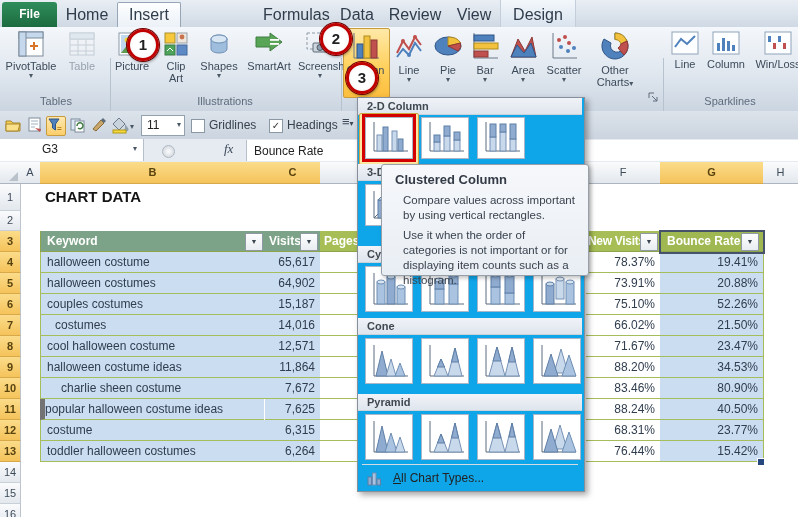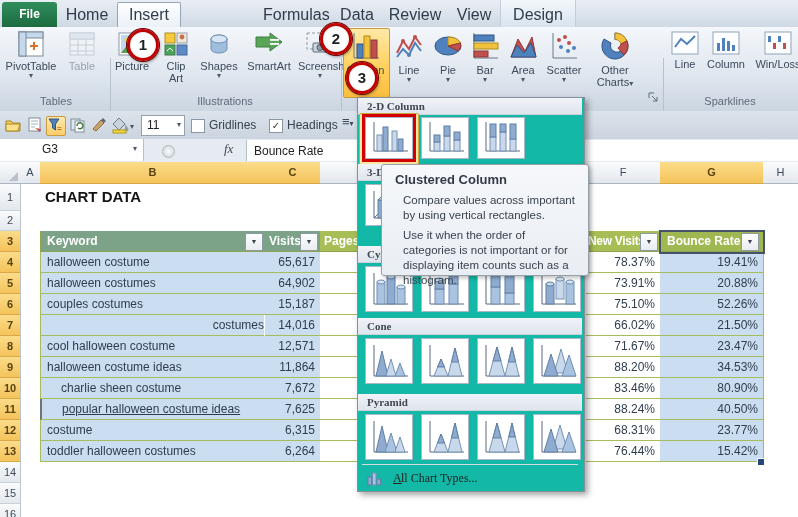--- a/index.html
+++ b/index.html
@@ -39,21 +39,21 @@
           font-size:11px;color:#3E4B59;text-align:center;}
   .corner{left:0;top:162px;width:20px;height:21px;background:linear-gradient(#FAFBFC,#E3E8EE);border-right:1px solid #BCC4CD;border-bottom:1px solid #ADB6C0;}
   .corner:after{content:"";position:absolute;right:2px;bottom:2px;border-left:9px solid transparent;border-bottom:9px solid #B9C1CB;}
   .thead{top:231px;height:20px;border-bottom:1px solid #8FA54C;color:#fff;font-weight:bold;font-size:12px;line-height:20px;}
   .tcell{height:20px;border-bottom:1px solid #A6BD5C;font-size:12px;line-height:20px;color:#2F3D4E;}
   .selblue{background:#CBDDF1;}
   .num{text-align:right;padding-right:5px;}
   .fbtn{width:16px;height:16px;background:linear-gradient(#FDFDFE,#E9EDF1);border:1px solid #8E99A4;font-size:7px;color:#39444F;
         text-align:center;line-height:15px;border-radius:1px;}
   
-  .menu{left:357px;top:97px;width:226px;height:393px;background:#14b8a6;border:1px solid #878F9B;box-shadow:3px 3px 6px rgba(0,0,0,.35);z-index:10;font-family:Liberation Serif, serif;}
+  .menu{left:357px;top:97px;width:226px;height:393px;background:#0ea5e9;border:1px solid #878F9B;box-shadow:3px 3px 6px rgba(0,0,0,.35);z-index:10;}
   .msec{left:0;width:224px;height:17px;background:linear-gradient(#F0F3F8,#DFE5ED);border-bottom:1px solid #CBD2DA;
         font-size:11px;font-weight:bold;color:#40484F;line-height:17px;padding-left:9px;box-sizing:border-box;}
   .mi{position:absolute;width:46px;height:40px;background:#fff;border:1px solid #A9B7C9;}
   .mi2{height:44px;}
   .selglow{position:absolute;left:1px;top:15px;width:58px;height:50px;background:#FDE7A2;border:1px solid #CDA53F;border-radius:2px;}
   .redbox{box-shadow:0 0 0 3px #D40000;}
   .allrow{left:0;top:368px;width:224px;height:24px;font-size:12px;color:#222;line-height:24px;}
   
   .tip{left:381px;top:164px;width:206px;height:110px;background:linear-gradient(#F6F8FB,#E9EEF4);border:1px solid #979FA8;border-radius:3px;
        box-shadow:2px 2px 4px rgba(0,0,0,.25);z-index:11;font-size:11.5px;color:#39424E;}
@@ -389,21 +389,21 @@
   <div class="abs tcell" style="left:320px;top:273px;width:56px;"></div>
   <div class="abs tcell num" style="left:586px;top:273px;width:69px;">73.91%</div>
   <div class="abs tcell selblue num" style="left:660px;top:273px;width:98px;border-right:1px solid #A6BD5C;">20.88%</div>
 
   <div class="abs tcell selblue" style="left:40px;top:294px;width:219px;border-left:1px solid #A6BD5C;padding-left:6px;">couples costumes</div>
   <div class="abs tcell selblue num" style="left:265px;top:294px;width:50px;">15,187</div>
   <div class="abs tcell" style="left:320px;top:294px;width:56px;"></div>
   <div class="abs tcell num" style="left:586px;top:294px;width:69px;">75.10%</div>
   <div class="abs tcell selblue num" style="left:660px;top:294px;width:98px;border-right:1px solid #A6BD5C;">52.26%</div>
 
-  <div class="abs tcell selblue" style="left:40px;top:315px;width:219px;border-left:1px solid #A6BD5C;padding-left:4px;text-align:right;">costumes</div>
+  <div class="abs tcell selblue" style="left:40px;top:315px;width:219px;border-left:1px solid #A6BD5C;padding-left:14px;">costumes</div>
   <div class="abs tcell selblue num" style="left:265px;top:315px;width:50px;">14,016</div>
   <div class="abs tcell" style="left:320px;top:315px;width:56px;"></div>
   <div class="abs tcell num" style="left:586px;top:315px;width:69px;">66.02%</div>
   <div class="abs tcell selblue num" style="left:660px;top:315px;width:98px;border-right:1px solid #A6BD5C;">21.50%</div>
 
   <div class="abs tcell selblue" style="left:40px;top:336px;width:219px;border-left:1px solid #A6BD5C;padding-left:6px;">cool halloween costume</div>
   <div class="abs tcell selblue num" style="left:265px;top:336px;width:50px;">12,571</div>
   <div class="abs tcell" style="left:320px;top:336px;width:56px;"></div>
   <div class="abs tcell num" style="left:586px;top:336px;width:69px;">71.67%</div>
   <div class="abs tcell selblue num" style="left:660px;top:336px;width:98px;border-right:1px solid #A6BD5C;">23.47%</div>
@@ -413,21 +413,21 @@
   <div class="abs tcell" style="left:320px;top:357px;width:56px;"></div>
   <div class="abs tcell num" style="left:586px;top:357px;width:69px;">88.20%</div>
   <div class="abs tcell selblue num" style="left:660px;top:357px;width:98px;border-right:1px solid #A6BD5C;">34.53%</div>
 
   <div class="abs tcell selblue" style="left:40px;top:378px;width:219px;border-left:1px solid #A6BD5C;padding-left:20px;">charlie sheen costume</div>
   <div class="abs tcell selblue num" style="left:265px;top:378px;width:50px;">7,672</div>
   <div class="abs tcell" style="left:320px;top:378px;width:56px;"></div>
   <div class="abs tcell num" style="left:586px;top:378px;width:69px;">83.46%</div>
   <div class="abs tcell selblue num" style="left:660px;top:378px;width:98px;border-right:1px solid #A6BD5C;">80.90%</div>
 
-  <div class="abs tcell selblue" style="left:40px;top:399px;width:219px;border-left:2px solid #737373;padding-left:20px;text-decoration:underline;">popular halloween costume ideas</div>
+  <div class="abs tcell selblue" style="left:40px;top:399px;width:219px;border-left:5px solid #737373;padding-left:0;">popular halloween costume ideas</div>
   <div class="abs tcell selblue num" style="left:265px;top:399px;width:50px;">7,625</div>
   <div class="abs tcell" style="left:320px;top:399px;width:56px;"></div>
   <div class="abs tcell num" style="left:586px;top:399px;width:69px;">88.24%</div>
   <div class="abs tcell selblue num" style="left:660px;top:399px;width:98px;border-right:1px solid #A6BD5C;">40.50%</div>
 
   <div class="abs tcell selblue" style="left:40px;top:420px;width:219px;border-left:1px solid #A6BD5C;padding-left:6px;">costume</div>
   <div class="abs tcell selblue num" style="left:265px;top:420px;width:50px;">6,315</div>
   <div class="abs tcell" style="left:320px;top:420px;width:56px;"></div>
   <div class="abs tcell num" style="left:586px;top:420px;width:69px;">68.31%</div>
   <div class="abs tcell selblue num" style="left:660px;top:420px;width:98px;border-right:1px solid #A6BD5C;">23.77%</div>

